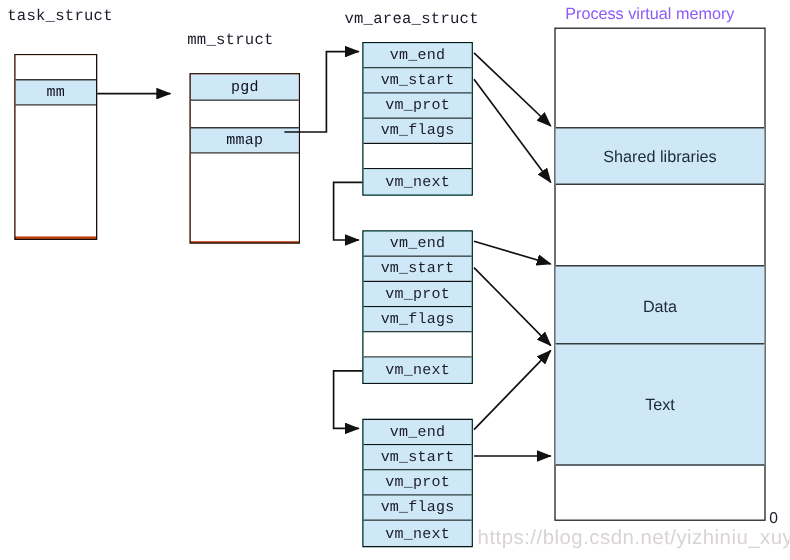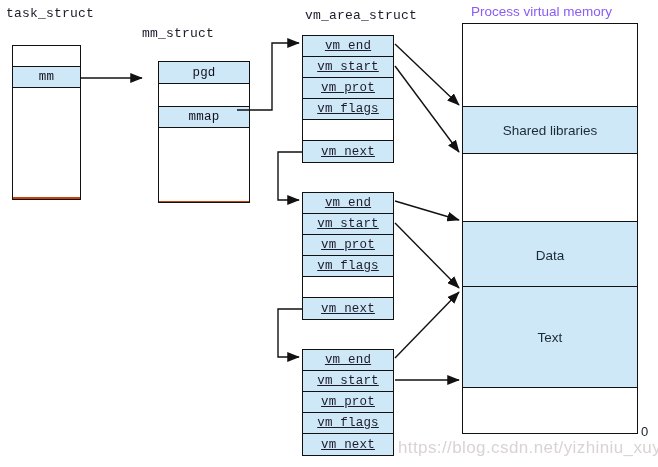--- a/index.html
+++ b/index.html
@@ -11,21 +11,21 @@
        font-size:13px;color:#1b1b2a;white-space:nowrap;letter-spacing:.2px;}
 
   .struct{position:absolute;border:1.5px solid #111;box-sizing:border-box;background:#c2410c;text-align:right;}
   .row{box-sizing:border-box;width:100%;display:flex;align-items:center;justify-content:center;
        font-family:"Liberation Mono","DejaVu Sans Mono",monospace;font-size:12.5px;
        color:#101020;background:#fff;letter-spacing:.2px;}
   .row.hl{background:#cfe8f7;border-top:1.2px solid #111;border-bottom:1.2px solid #111;}
   .row.plain{background:#fff;}
 
   
-  .vma{position:absolute;border:1.4px solid #111;box-sizing:border-box;background:#14b8a6;text-decoration:underline;}
+  .vma{position:absolute;border:1.4px solid #111;box-sizing:border-box;background:#14b8a6;}
   .vma .c{box-sizing:border-box;height:21px;display:flex;align-items:center;justify-content:center;
           font-family:"Liberation Mono","DejaVu Sans Mono",monospace;font-size:12.5px;
           background:#cfe8f7;border-bottom:1.2px solid #111;letter-spacing:.2px;}
   .vma .c.blank{background:#fff;}
   .vma .c.last{border-bottom:none;}
 
   
   .pvm{position:absolute;border:1.5px solid #111;box-sizing:border-box;background:#fff;}
   .seg{position:absolute;left:0;right:0;box-sizing:border-box;background:#cfe8f7;
        border-top:1.4px solid #111;border-bottom:1.4px solid #111;
@@ -40,22 +40,22 @@
 
   .wm{position:absolute;font-family:"Liberation Sans",sans-serif;font-size:17px;
       color:#d9d3d6;white-space:nowrap;letter-spacing:.4px;}
 </style>
 </head>
 <body>
 
 <div id="stage">
 
   <div class="lbl" style="left:6px;top:6px;">task_struct</div>
-  <div class="lbl" style="left:142px;top:26px;">mm_struct</div>
-  <div class="lbl" style="left:287px;top:8px;margin-left:18px;">vm_area_struct</div>
+  <div class="lbl" style="left:156px;top:26px;">mm_struct</div>
+  <div class="lbl" style="left:287px;top:8px;">vm_area_struct</div>
   <div class="pvmtitle" style="left:471px;top:4px;">Process virtual memory</div>
 
   <div class="struct" style="left:12px;top:45px;width:69px;height:155px;">
     <div class="row plain" style="height:20px;"></div>
     <div class="row hl" style="height:22px;">mm</div>
     <div class="row plain" style="height:109px;"></div>
   </div>
 
   <div class="struct" style="left:158px;top:61px;width:92px;height:142px;">
     <div class="row hl" style="height:22px;border-top:none;">pgd</div>

